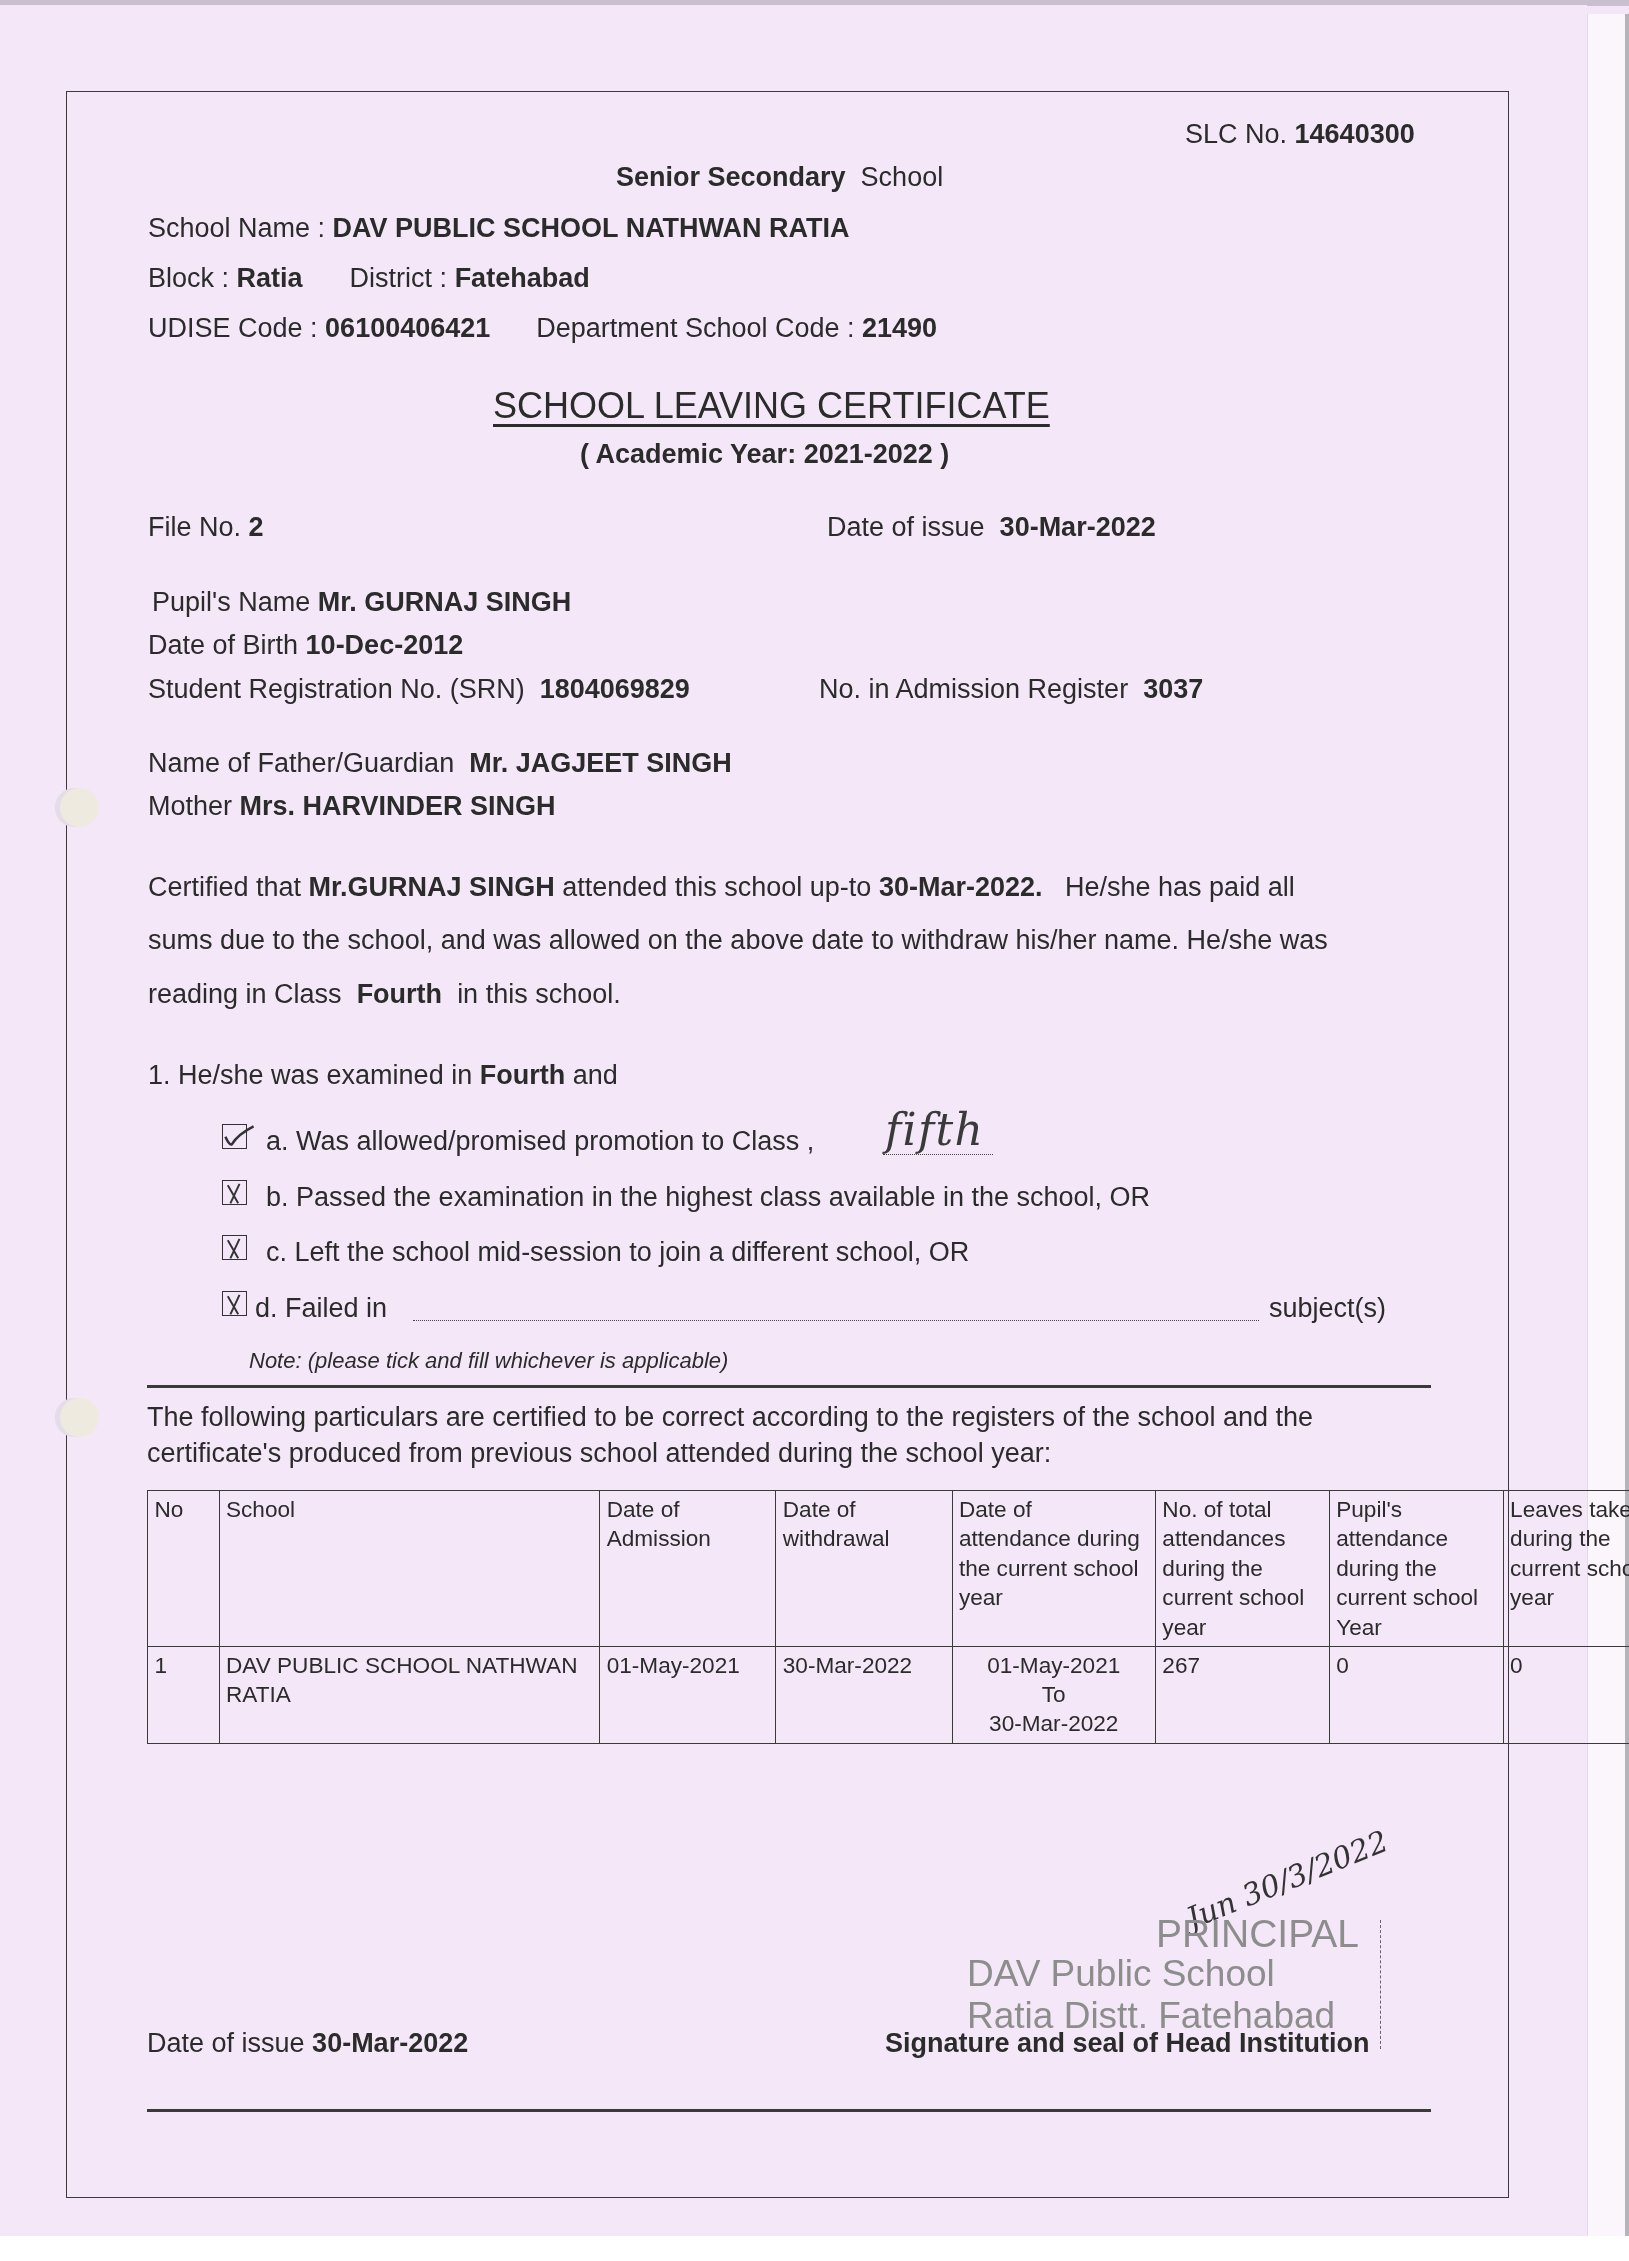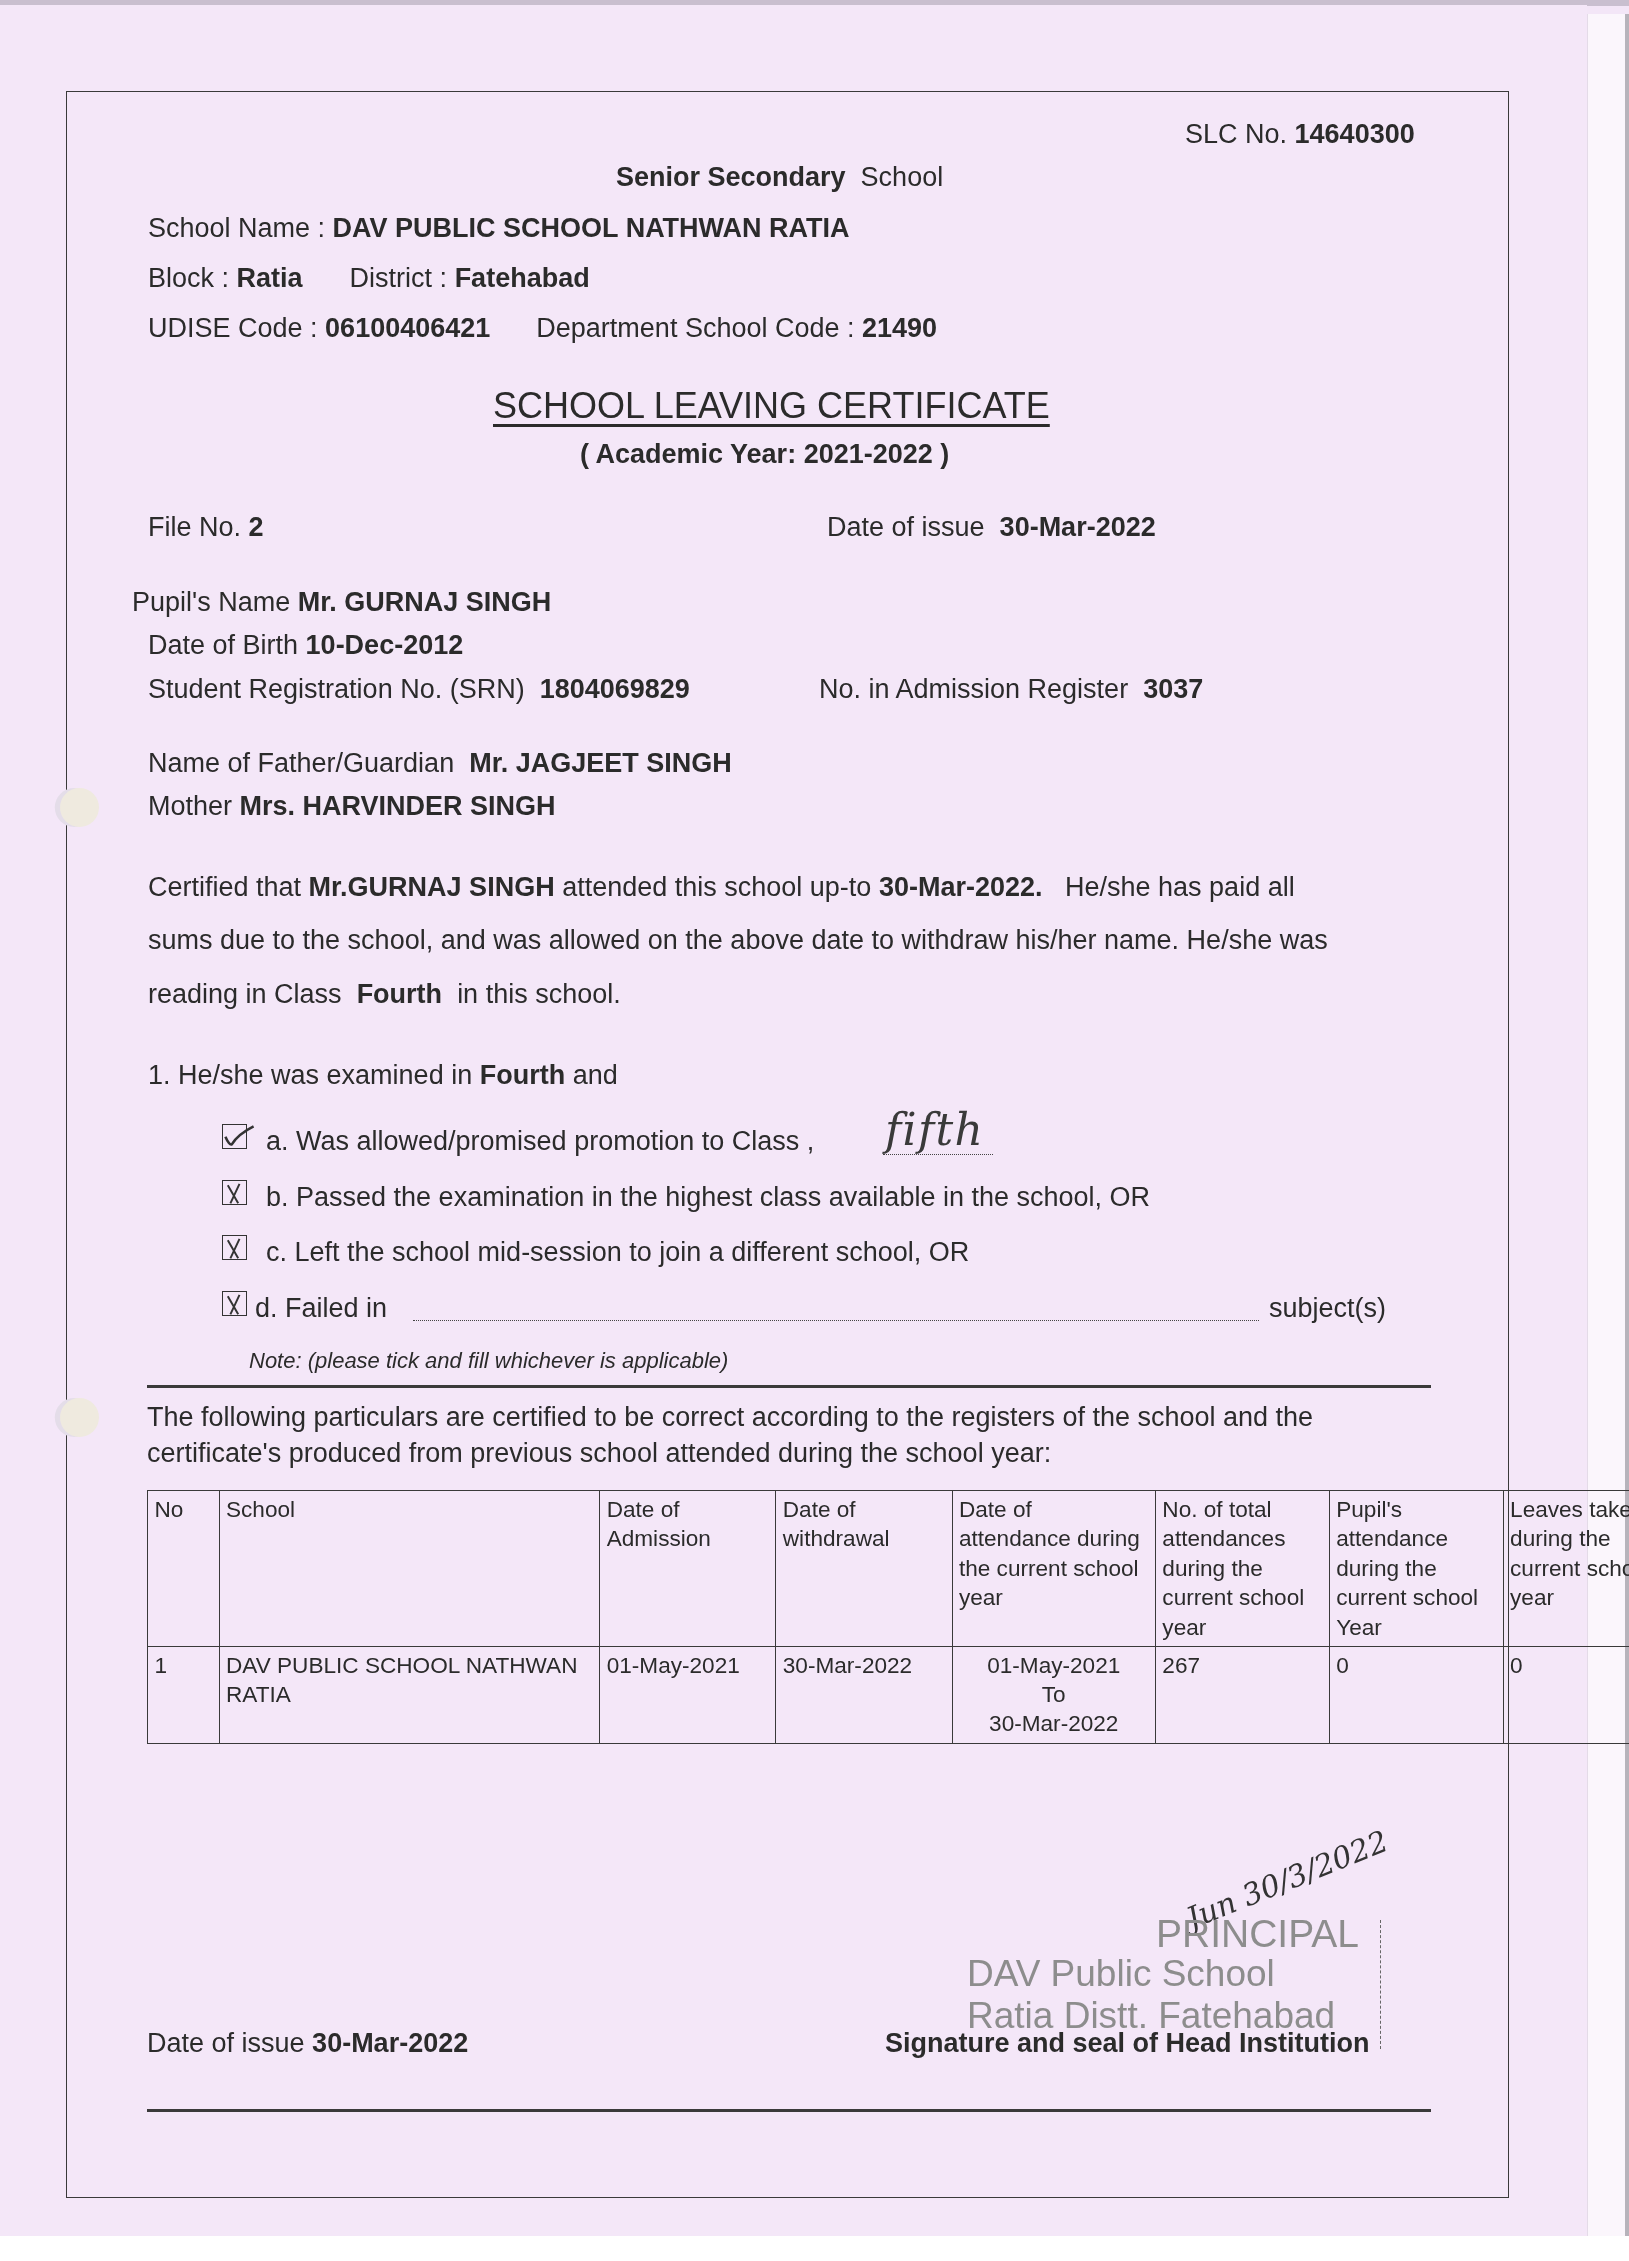--- a/index.html
+++ b/index.html
@@ -78,21 +78,21 @@
 
   <div class="t" style="left:148px;top:509px;">
     <span>File No.</span>
     <span class="b">2</span>
   </div>
   <div class="t" style="left:827px;top:509px;">
     <span>Date of issue</span>&nbsp;
     <span class="b">30-Mar-2022</span>
   </div>
 
-  <div class="t" style="left:132px;top:584px;">
+  <div class="t" style="left:152px;top:584px;">
     <span>Pupil's Name</span>
     <span class="b">Mr.  GURNAJ SINGH</span>
   </div>
   <div class="t" style="left:148px;top:627px;">
     <span>Date of Birth</span>
     <span class="b">10-Dec-2012</span>
   </div>
   <div class="t" style="left:148px;top:671px;">
     <span>Student Registration No. (SRN)</span>&nbsp;
     <span class="b">1804069829</span>

